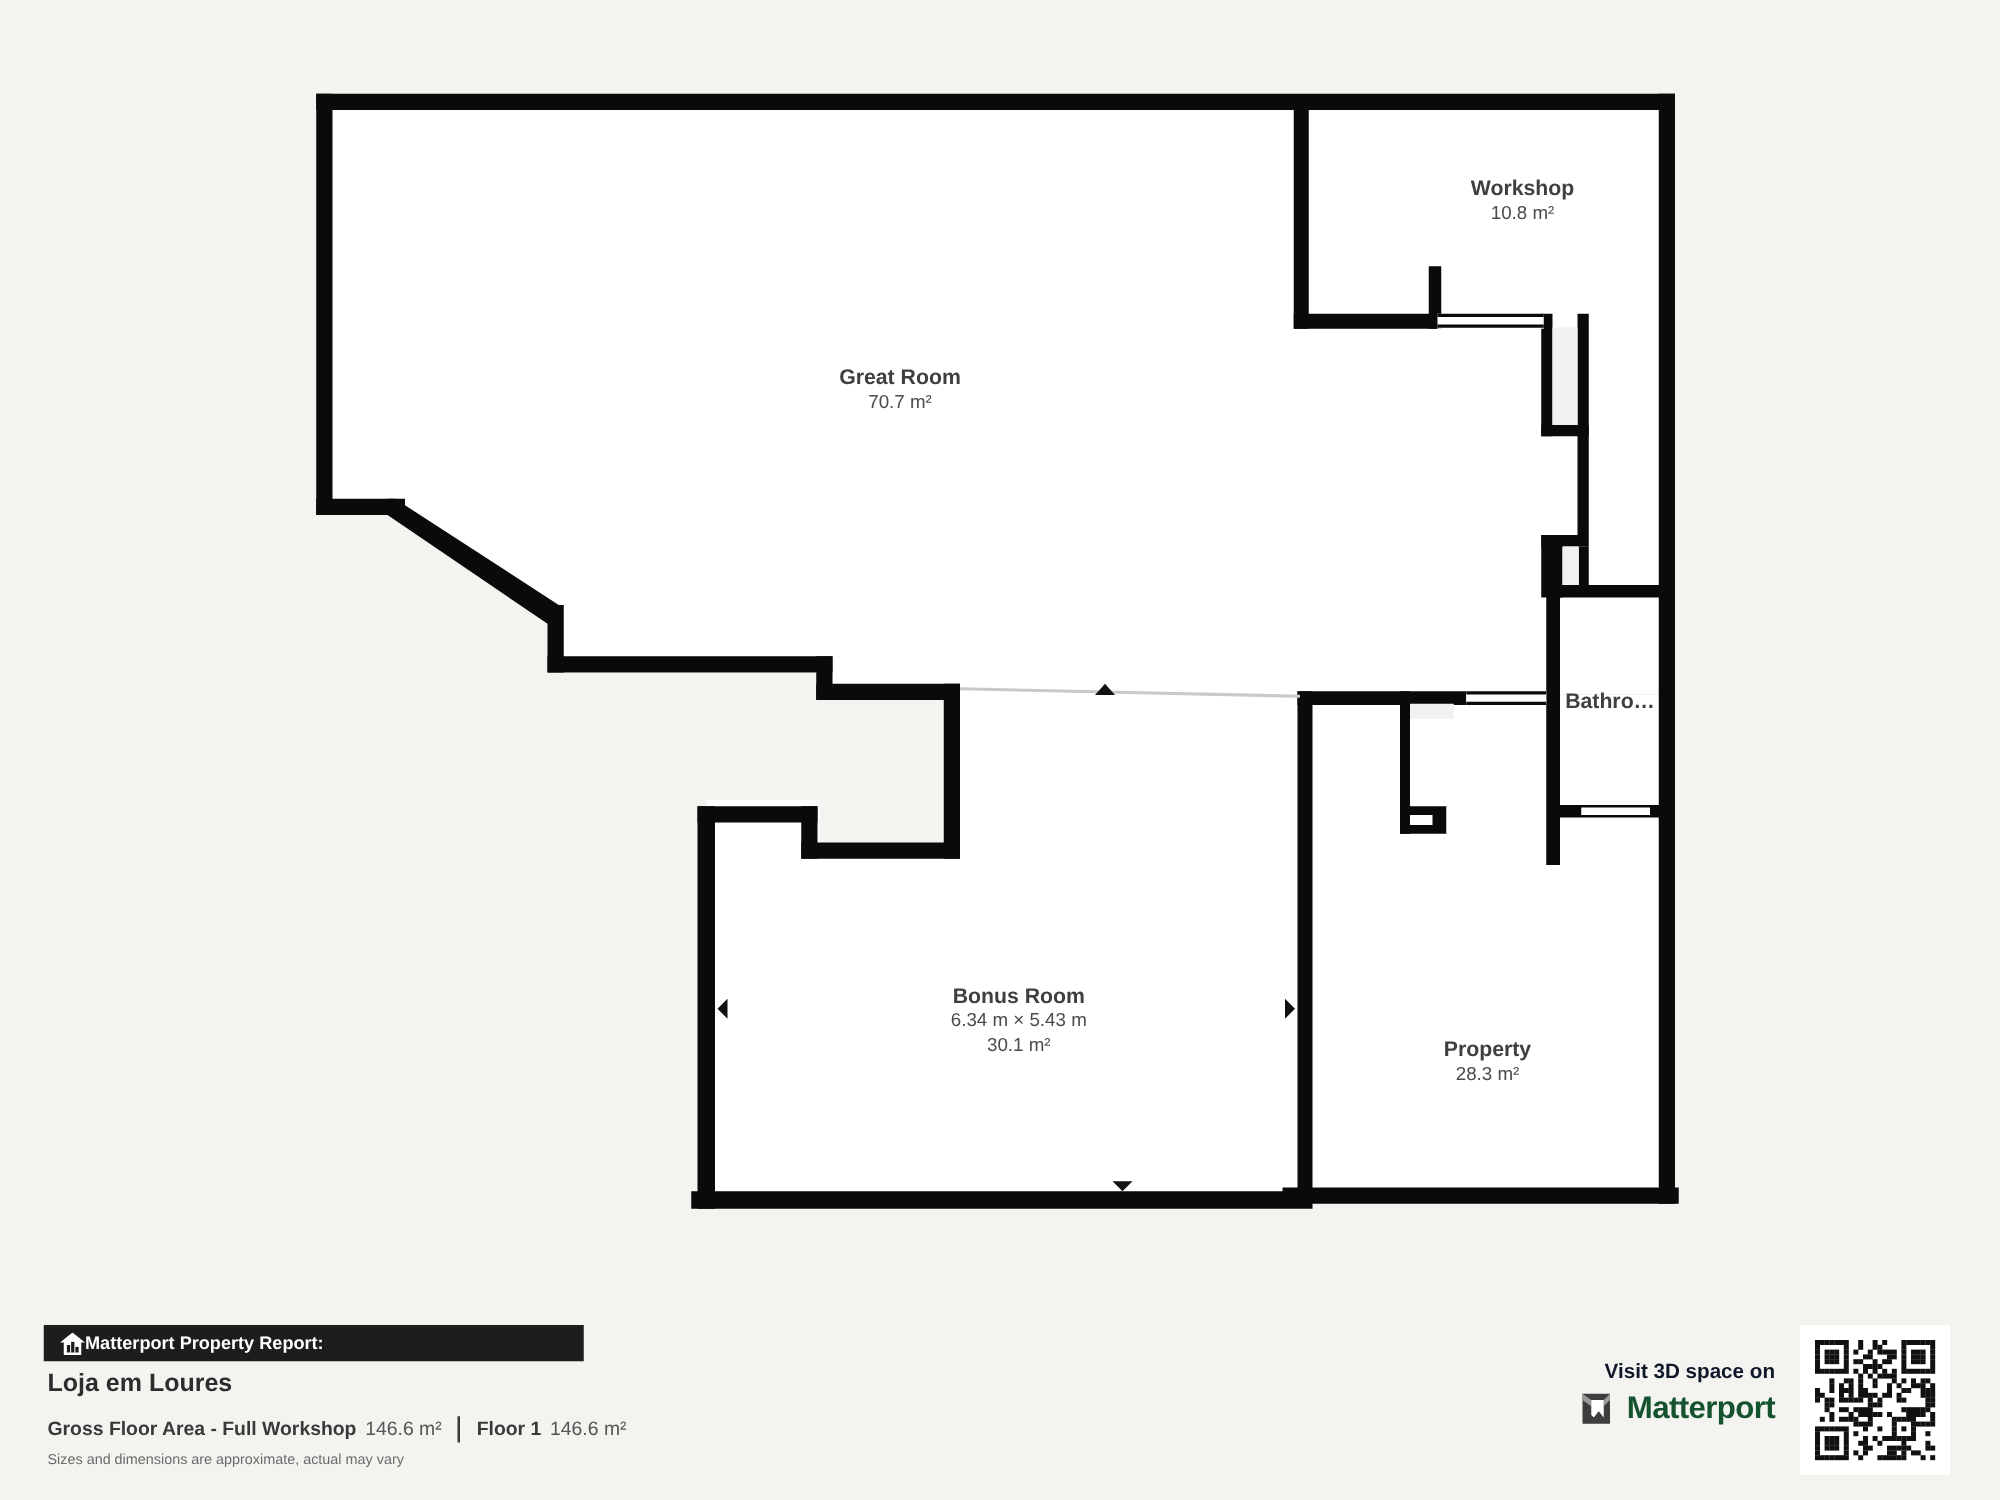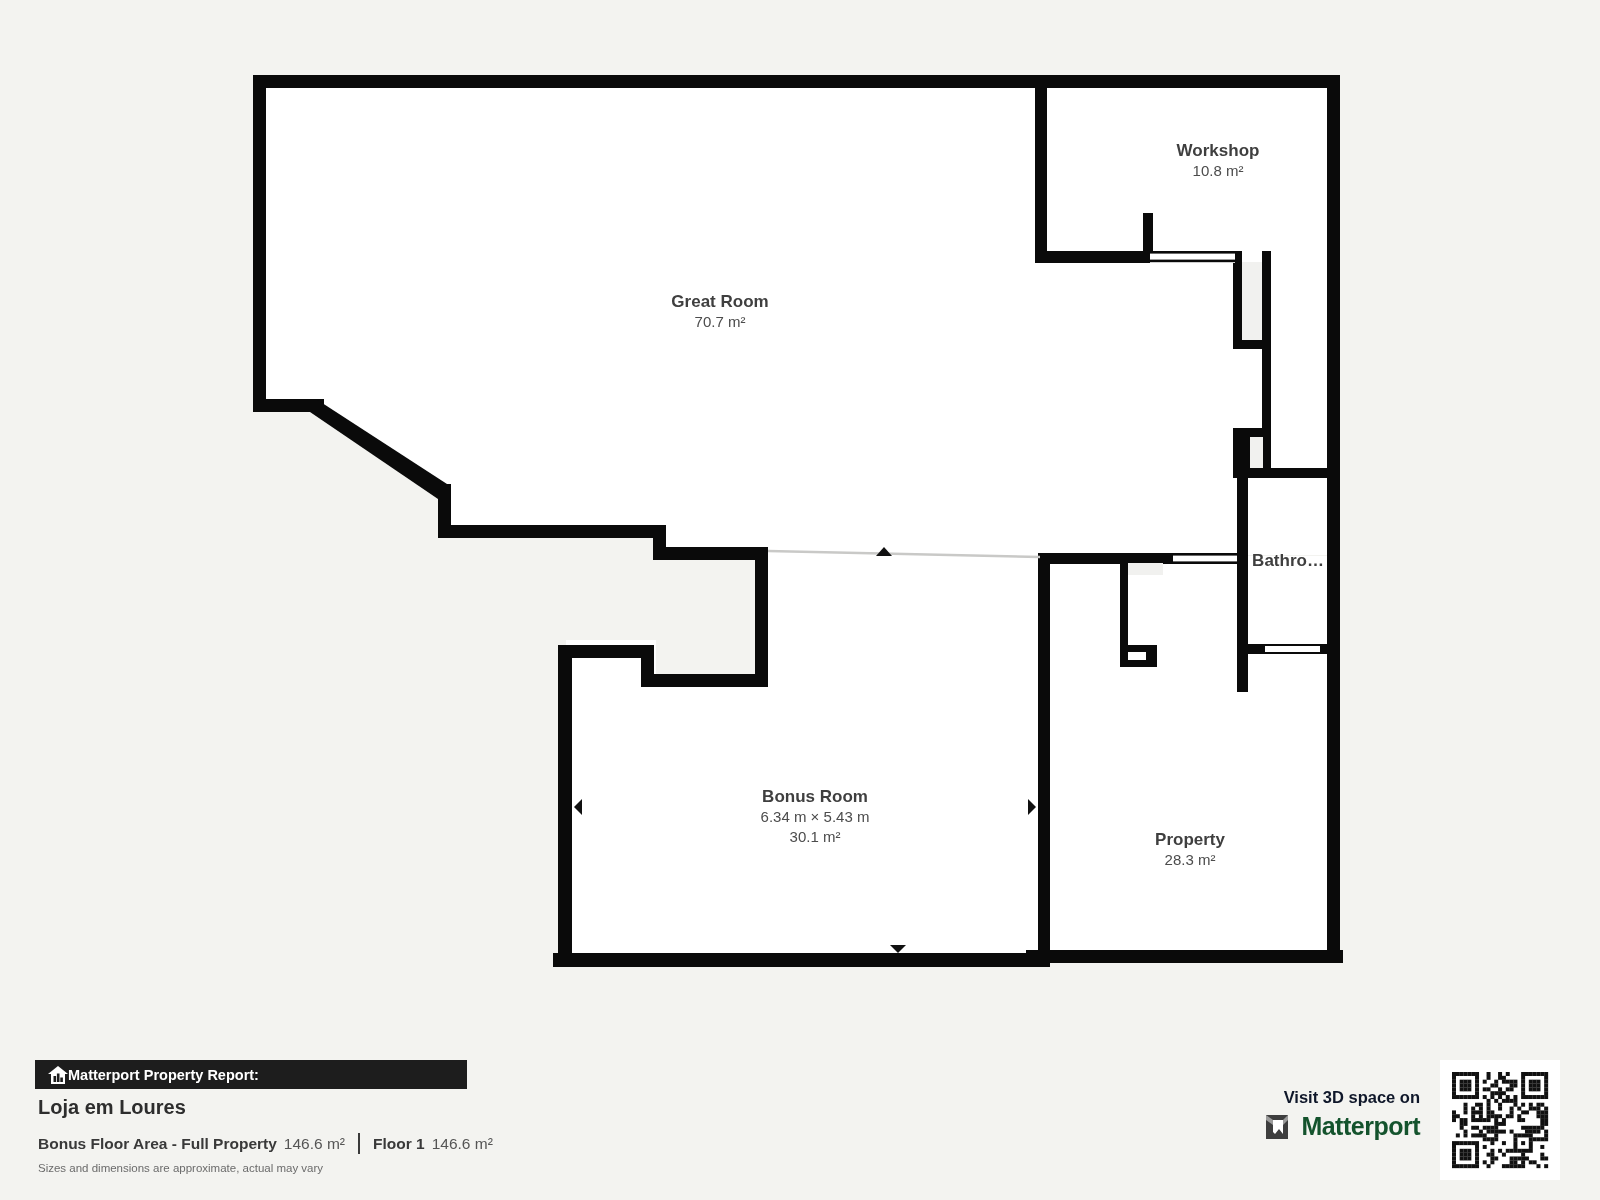--- a/index.html
+++ b/index.html
@@ -138,21 +138,21 @@
     <svg width="20" height="18" viewBox="0 0 20 18">
       <path d="M10 0 L20 8 L17 8 L17 18 L3 18 L3 8 L0 8 Z" fill="#ffffff"></path>
       <rect x="5.5" y="10" width="2.6" height="6" fill="#1d1d1d"></rect>
       <rect x="8.9" y="7.5" width="2.6" height="8.5" fill="#1d1d1d"></rect>
       <rect x="12.3" y="11.5" width="2.6" height="4.5" fill="#1d1d1d"></rect>
     </svg>
     <span>Matterport Property Report:</span>
   </div>
   <h1 class="property-title">Loja em Loures</h1>
   <div class="report-stats">
-    <span class="stat-label">Bonus Floor Area - Full Property</span>
+    <span class="stat-label">Gross Floor Area - Full Workshop</span>
     <span class="stat-value">146.6 m²</span>
     <span class="vdivider"></span>
     <span class="stat-label">Floor 1</span>
     <span class="stat-value">146.6 m²</span>
   </div>
   <div class="disclaimer">Sizes and dimensions are approximate, actual may vary</div>
 
   <div class="promo">
     <div class="visit-text">Visit 3D space on</div>
     <div class="brand-row">

